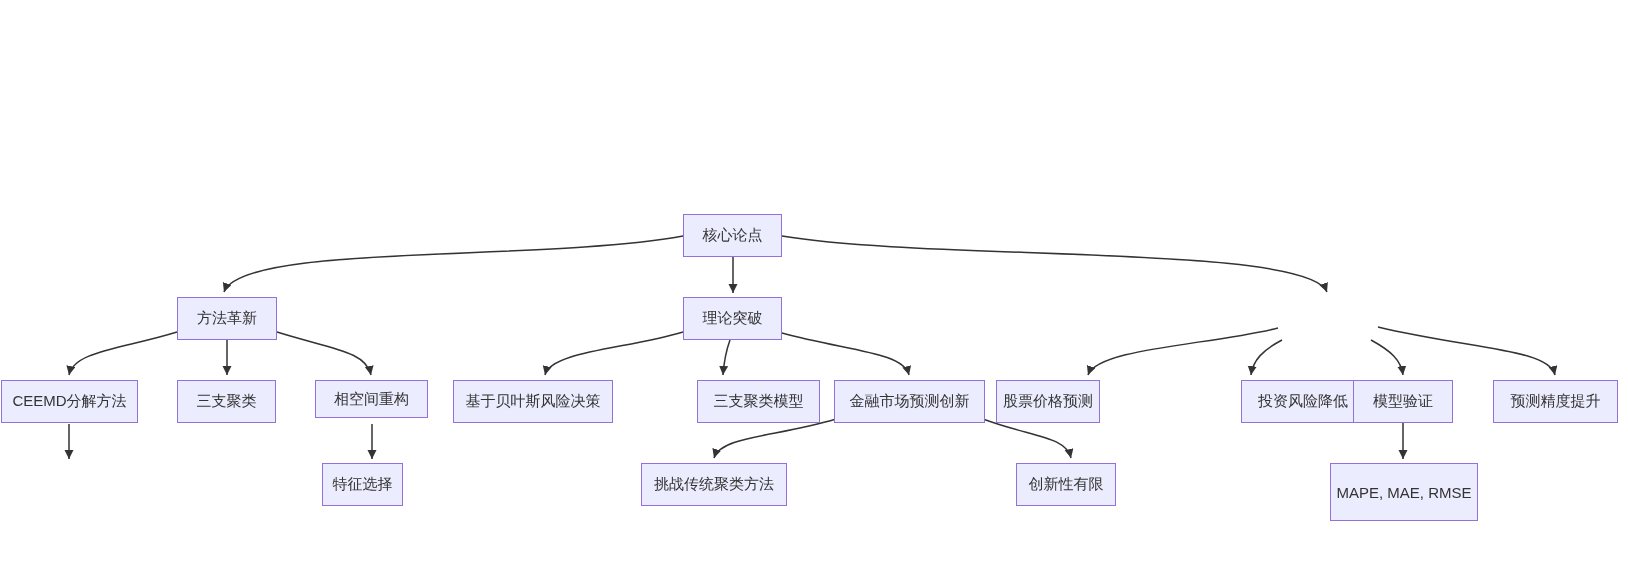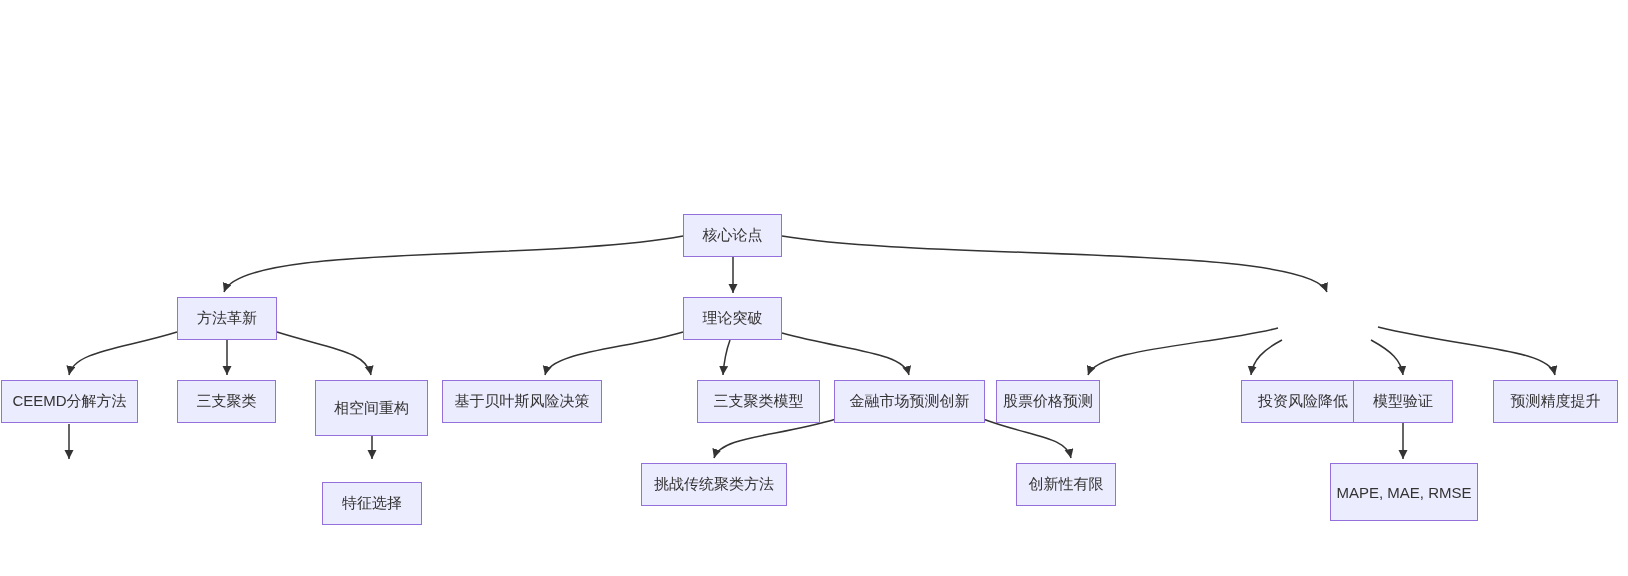--- a/index.html
+++ b/index.html
@@ -73,27 +73,27 @@
     <path class="edge" marker-end="url(#arrowhead)" d="M 1403 423 L 1403 459"></path>
   </svg>
 
   <div class="node" style="left:683px;top:214px;width:99px;height:43px">核心论点</div>
 
   <div class="node" style="left:177px;top:297px;width:100px;height:43px">方法革新</div>
   <div class="node" style="left:683px;top:297px;width:99px;height:43px">理论突破</div>
 
   <div class="node" style="left:1px;top:380px;width:137px;height:43px">CEEMD分解方法</div>
   <div class="node" style="left:177px;top:380px;width:99px;height:43px">三支聚类</div>
-  <div class="node" style="left:315px;top:380px;width:113px;height:56px">相空间重构</div>
-  <div class="node" style="left:442px;top:380px;width:160px;height:43px">基于贝叶斯风险决策</div>
+  <div class="node" style="left:315px;top:380px;width:113px;height:38px">相空间重构</div>
+  <div class="node" style="left:453px;top:380px;width:160px;height:43px">基于贝叶斯风险决策</div>
   <div class="node" style="left:697px;top:380px;width:123px;height:43px">三支聚类模型</div>
   <div class="node" style="left:834px;top:380px;width:151px;height:43px">金融市场预测创新</div>
   <div class="node" style="left:996px;top:380px;width:104px;height:43px">股票价格预测</div>
   <div class="node" style="left:1241px;top:380px;width:124px;height:43px">投资风险降低</div>
   <div class="node" style="left:1353px;top:380px;width:100px;height:43px">模型验证</div>
   <div class="node" style="left:1493px;top:380px;width:125px;height:43px">预测精度提升</div>
 
-  <div class="node" style="left:322px;top:482px;width:100px;height:43px">特征选择</div>
+  <div class="node" style="left:322px;top:463px;width:81px;height:43px">特征选择</div>
   <div class="node" style="left:641px;top:463px;width:146px;height:43px">挑战传统聚类方法</div>
   <div class="node" style="left:1016px;top:463px;width:100px;height:43px">创新性有限</div>
   <div class="node" style="left:1330px;top:463px;width:148px;height:58px">MAPE, MAE, RMSE</div>
 
 </div>
 
 </body></html>

